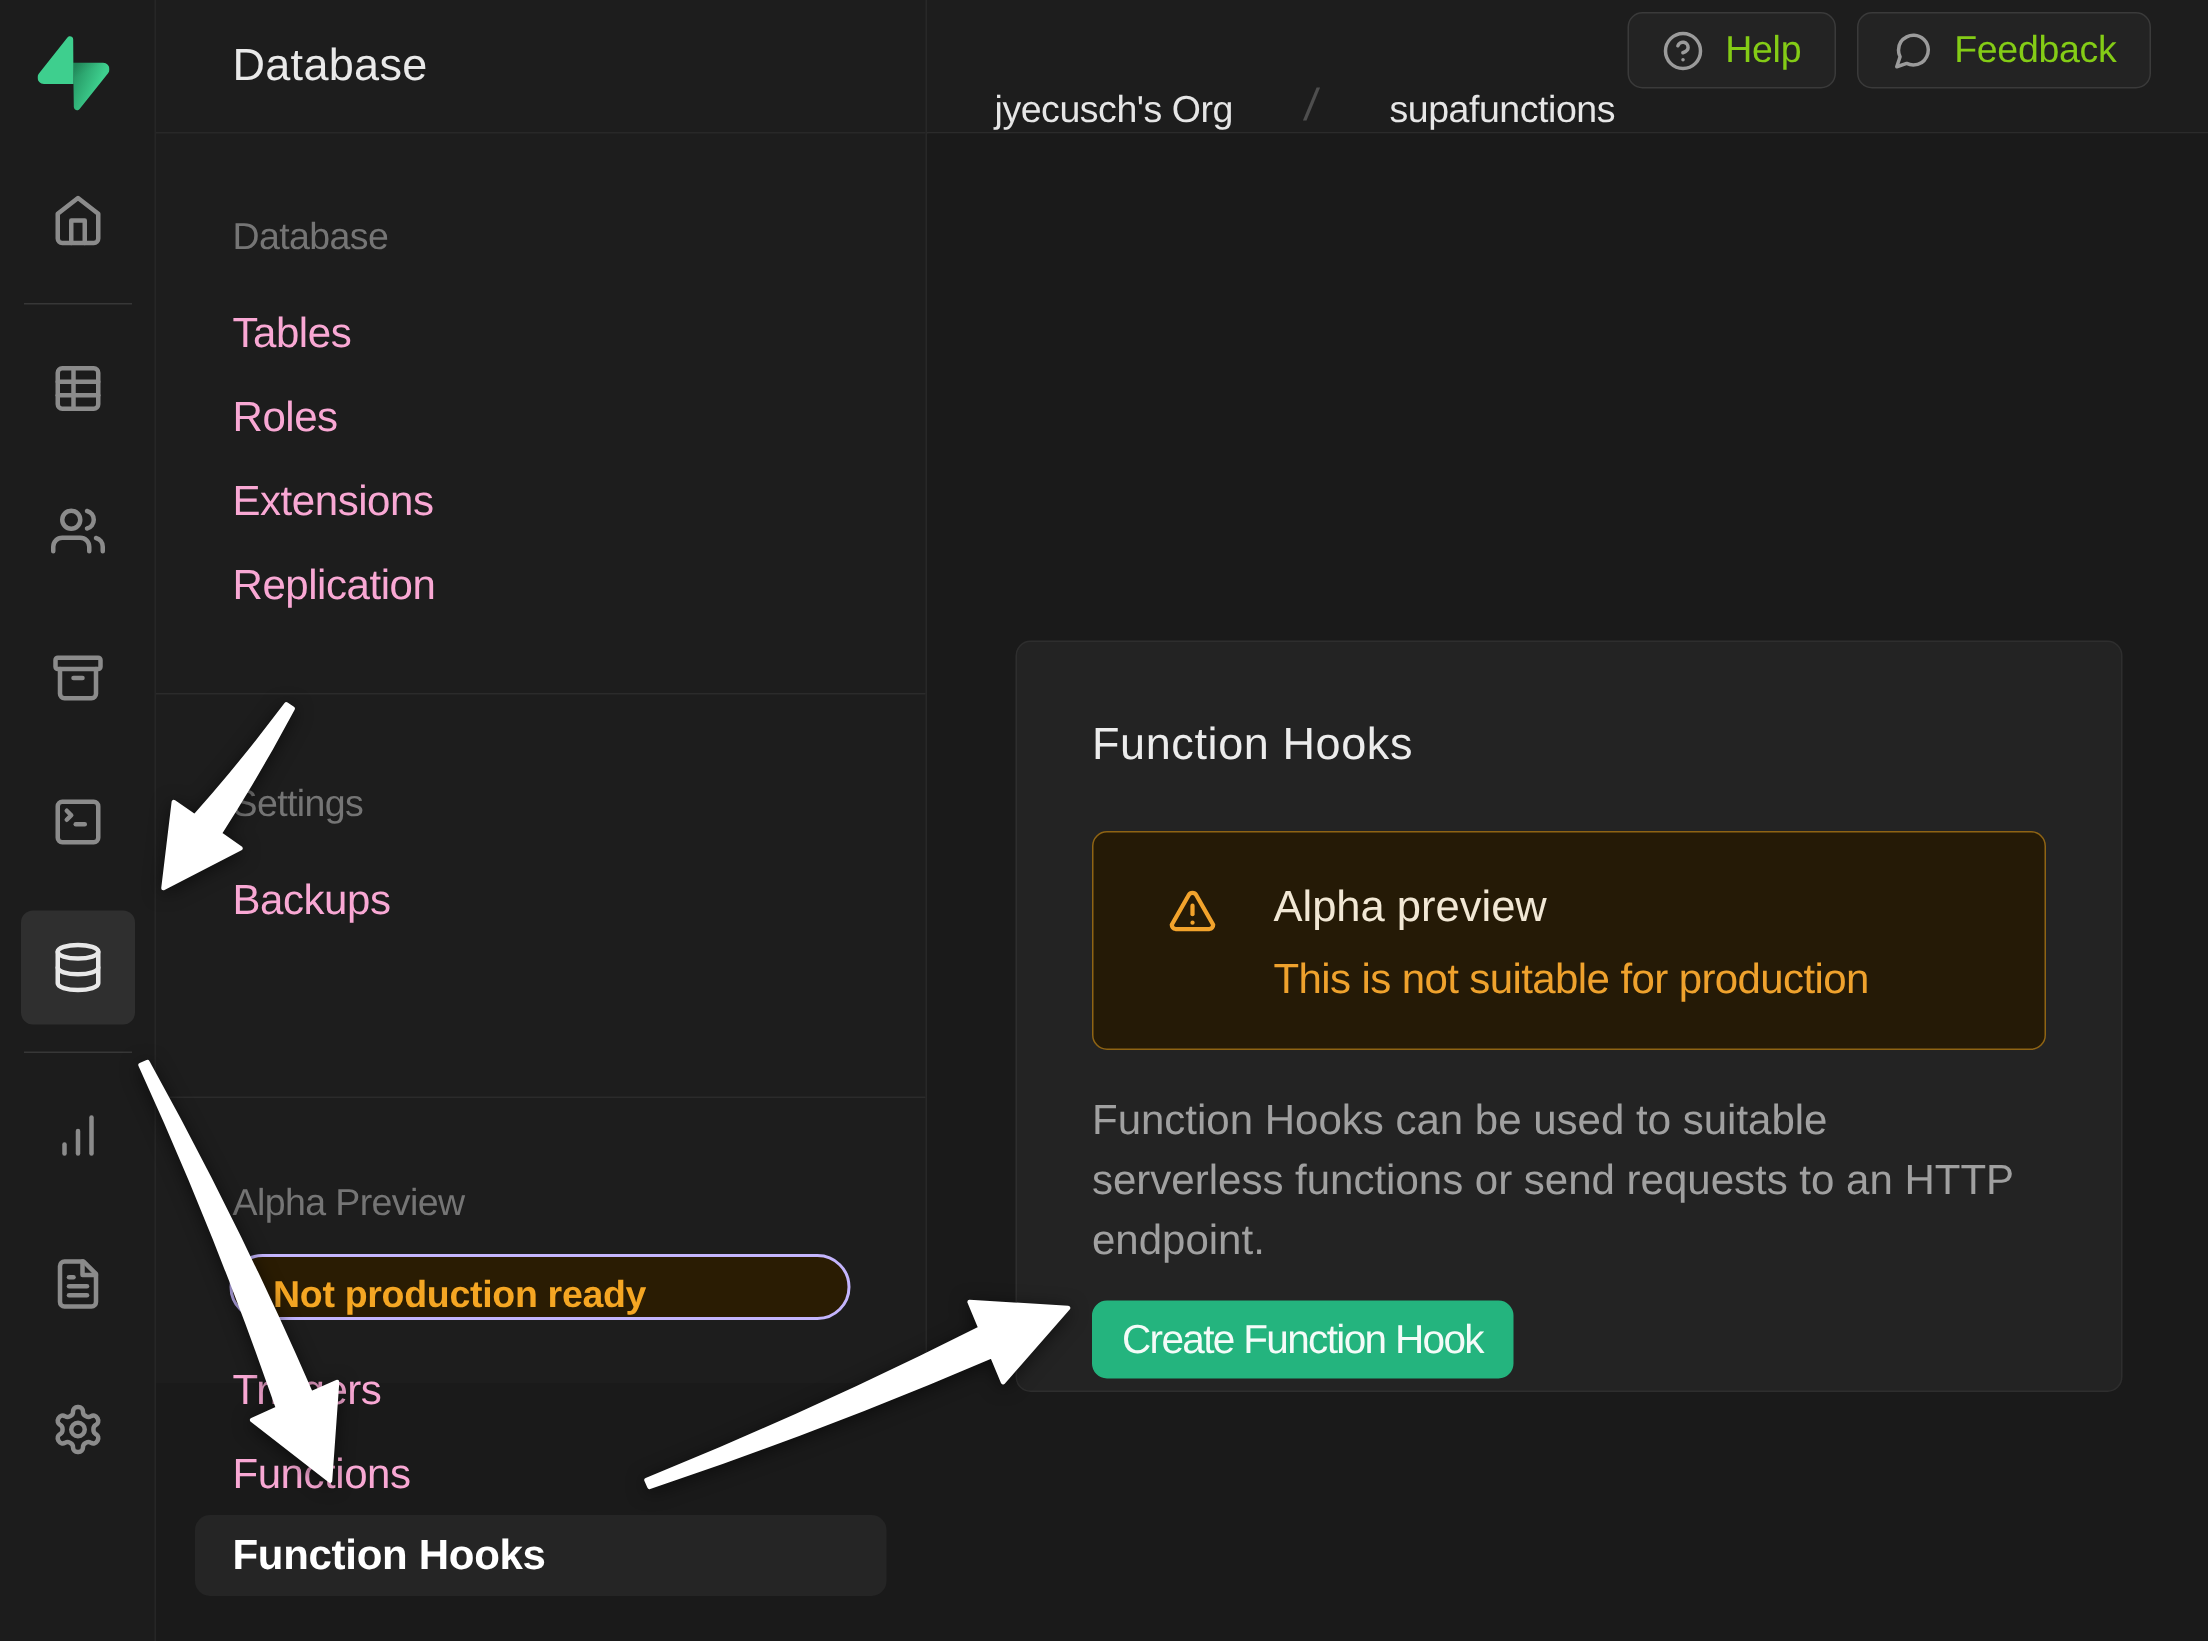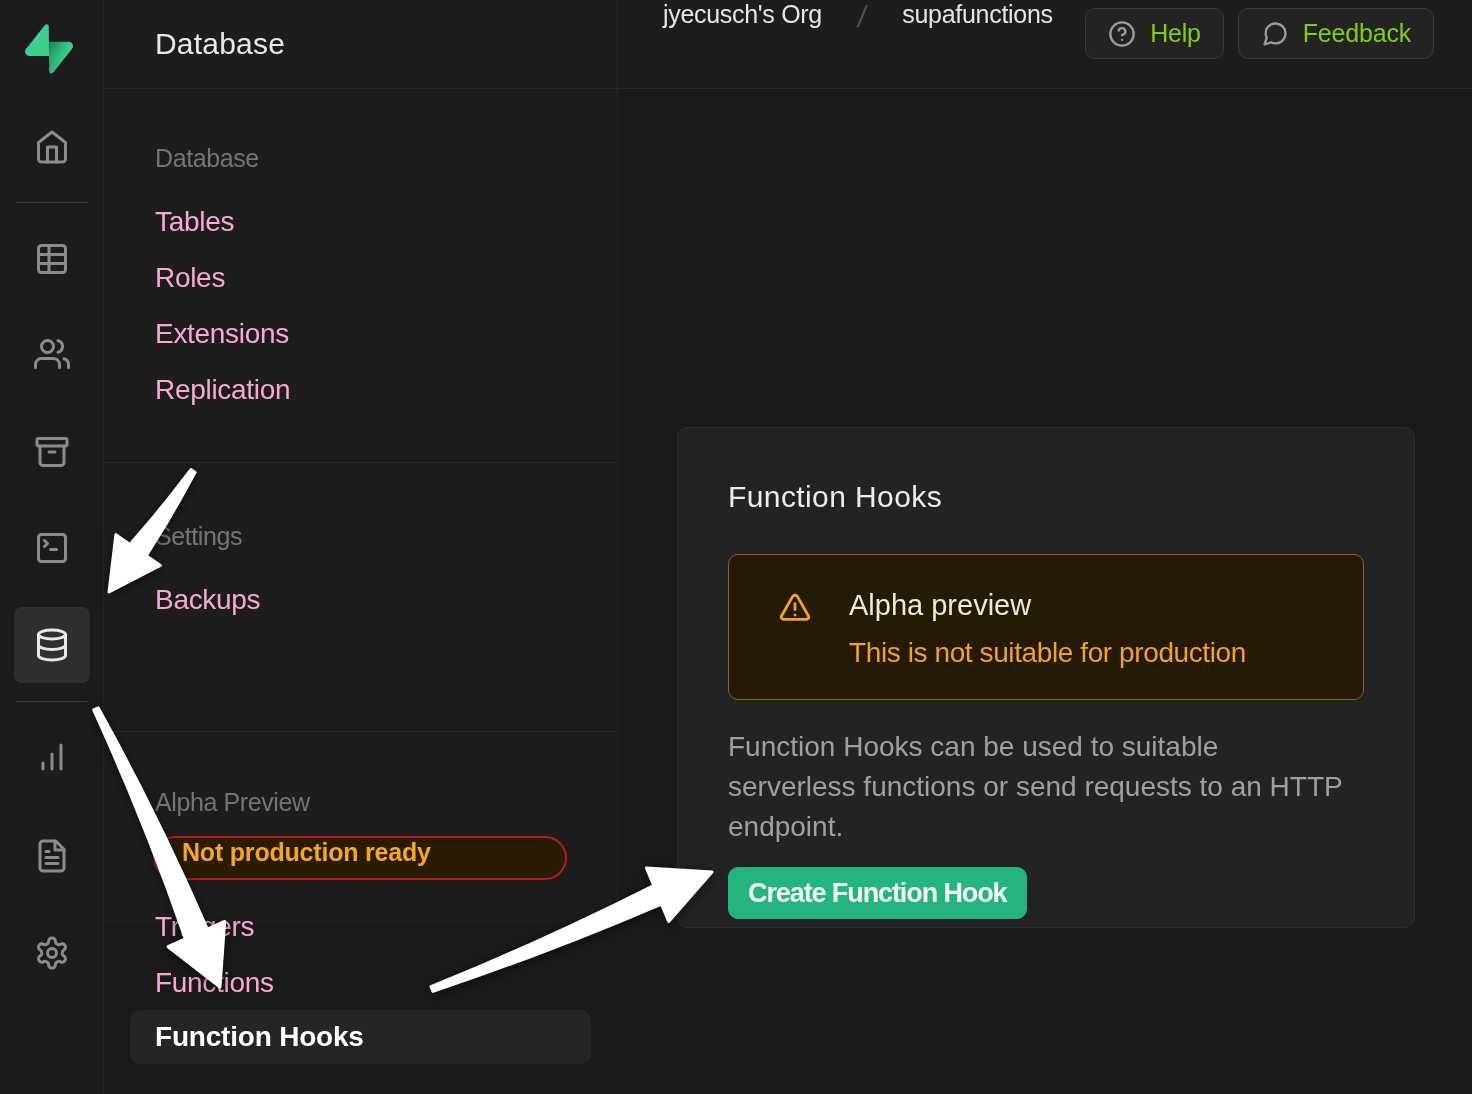--- a/index.html
+++ b/index.html
@@ -39,32 +39,32 @@
   .nav-row { position:absolute; left:0; right:0; height:56px; display:flex; align-items:center; }
   .nav-heading { color:#757575; font-size:25px; letter-spacing:-.4px; padding-left:51px; }
   .nav-item { color:#f9a8d4; font-size:28px; letter-spacing:-.3px; padding-left:51px; cursor:pointer; }
   .nav-item.active-row {
     left:26px; right:26px; height:54px; background:#252525; border-radius:10px;
     padding-left:25px; color:#ffffff; font-weight:700; letter-spacing:-.2px;
   }
   .side-divider { position:absolute; left:0; right:0; height:1px; background:#2b2b2b; }
   .alpha-pill {
     position:absolute; left:49px; top:836px; width:414px; height:44px;
-    display:flex; align-items:flex-start;
-    background:#2a1c03; border:2px solid #b91c1c; border-radius:22px;
+    display:flex; align-items:flex-end;
+    background:#2a1c03; border:2px solid #c4b5fd; border-radius:22px;
     padding:0 27px; cursor:default;
   }
   .alpha-pill span { color:#f5a623; font-size:25px; font-weight:700; letter-spacing:-.2px; }
 
   
   .topbar {
     position:absolute; left:618px; top:0; right:0; height:89px;
     background:#1d1d1d; border-bottom:1px solid #2b2b2b;
   }
-  .crumbs { position:absolute; left:45px; top:0; height:88px; display:flex; align-items:flex-start; gap:36px; }
+  .crumbs { position:absolute; left:45px; top:0; height:88px; display:flex; align-items:flex-end; gap:48px; }
   .crumb { color:#e6e6e6; font-size:25px; font-weight:500; letter-spacing:-.3px; cursor:pointer; }
   .crumb-sep { color:#4e4e4e; font-size:30px; font-weight:300; transform:skewX(-8deg); }
   .topbar-actions { position:absolute; right:38px; top:8px; display:flex; gap:14px; }
   .tb-btn {
     height:51px; display:inline-flex; align-items:center; gap:14px;
     background:#232323; border:1px solid #3a3a3a; border-radius:10px;
     padding:0 22px; color:#9b9b9b; cursor:pointer;
   }
   .tb-btn span { color:#84cc16; font-size:25px; letter-spacing:-.2px; }
 
@@ -84,21 +84,21 @@
   .alert-icon { color:#f2a32c; margin-top:2px; }
   .alert-body { margin-left:37px; }
   .alert-title { color:#f2e8d5; font-size:29px; font-weight:400; }
   .alert-msg { color:#efa22d; font-size:28px; letter-spacing:-.4px; margin-top:15px; }
   .card-desc { margin-top:27px; color:#a0a0a0; font-size:28px; line-height:40px; max-width:620px; }
   .cta-btn {
     margin-top:20px; height:52px; display:inline-flex; align-items:center;
     background:#24b47e; border:1px solid #24b47e; border-radius:10px;
     padding:0 19px; cursor:pointer;
   }
-  .cta-btn span { color:#f4fbf8; font-size:27px; font-weight:700; letter-spacing:-1.1px; }
+  .cta-btn span { color:#f4fbf8; font-size:27px; font-weight:400; letter-spacing:-1.1px; }
 
   
   .arrows {
     position:absolute; left:0; top:0; width:1472px; height:1094px;
     pointer-events:none; z-index:50;
   }
   .arrows path {
     fill:#ffffff; stroke:#ffffff; stroke-width:3; stroke-linejoin:round;
     filter:drop-shadow(0 2px 6px rgba(0,0,0,0.55));
   }

